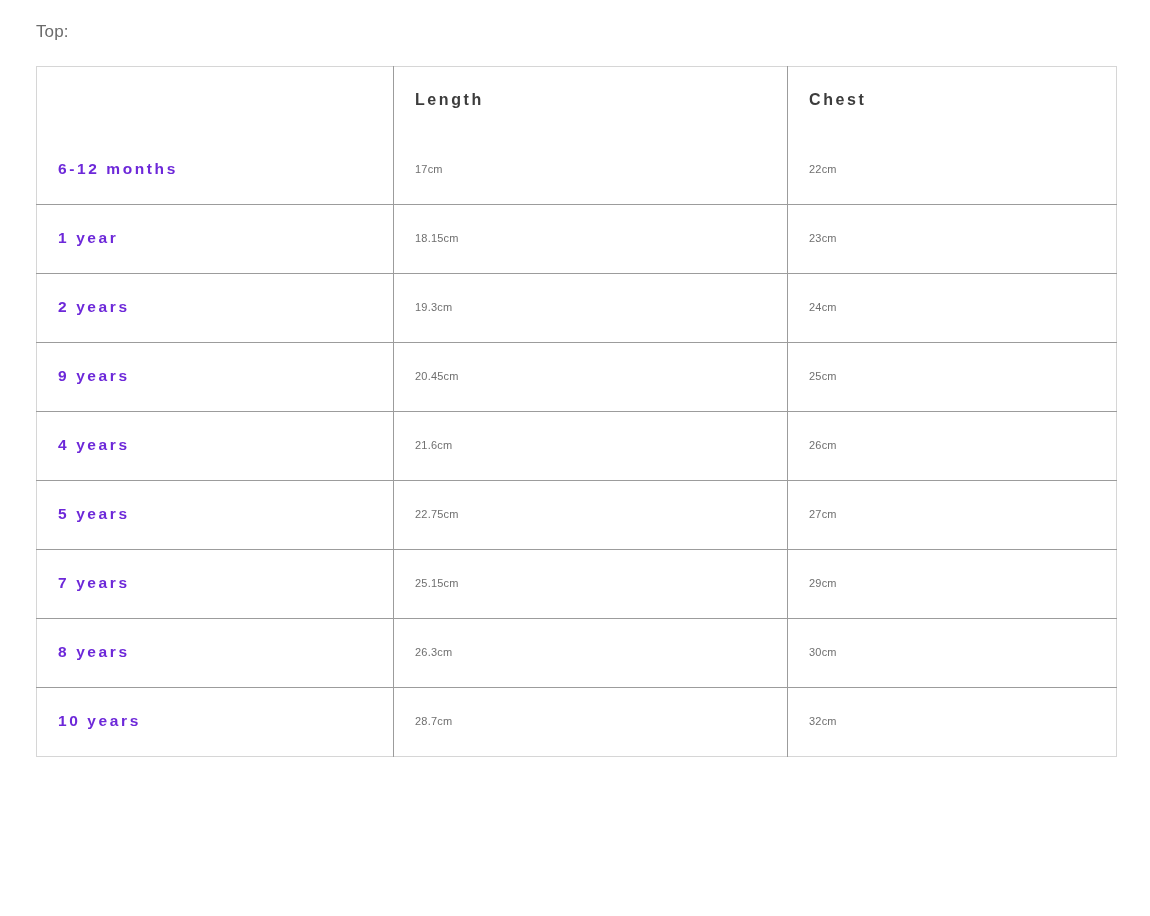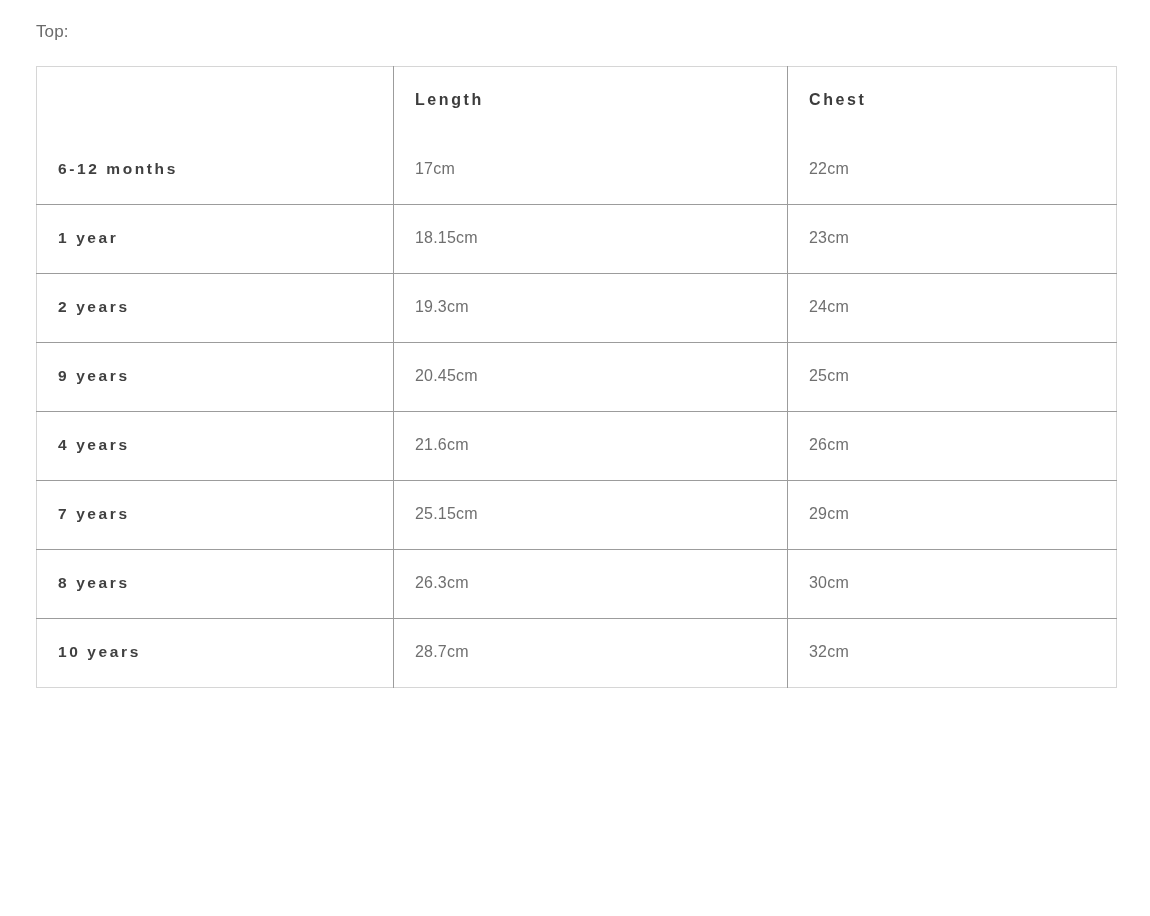--- a/index.html
+++ b/index.html
@@ -78,27 +78,27 @@
     font-size: 16px;
     font-weight: 700;
     color: #3c3c3c;
     letter-spacing: 2.6px;
     padding-left: 21px;
   }
 
   table.size-table tbody th.row-label {
     font-size: 15.5px;
     font-weight: 700;
-    color: #404040;
+    color: #6d28d9;
     letter-spacing: 2.6px;
     padding-left: 21px;
   }
 
   table.size-table tbody td.value {
-    font-size: 16px;
+    font-size: 11px;
     font-weight: 400;
     color: #6f6f6f;
     letter-spacing: 0.2px;
     padding-left: 21px;
   }
 
   table.size-table thead th.corner-cell {
     letter-spacing: normal;
   }
 
@@ -188,20 +188,31 @@
               <span class="cell-inner">4 years</span>
             </th>
           <td class="value">
               <span class="cell-inner">21.6cm</span>
             </td>
           <td class="value">
               <span class="cell-inner">26cm</span>
             </td>
         </tr>
 
+        <tr>
+          <th class="row-label">
+              <span class="cell-inner">5 years</span>
+            </th>
+          <td class="value">
+              <span class="cell-inner">22.75cm</span>
+            </td>
+          <td class="value">
+              <span class="cell-inner">27cm</span>
+            </td>
+        </tr>
 
 
         <tr>
           <th class="row-label">
               <span class="cell-inner">7 years</span>
             </th>
           <td class="value">
               <span class="cell-inner">25.15cm</span>
             </td>
           <td class="value">

